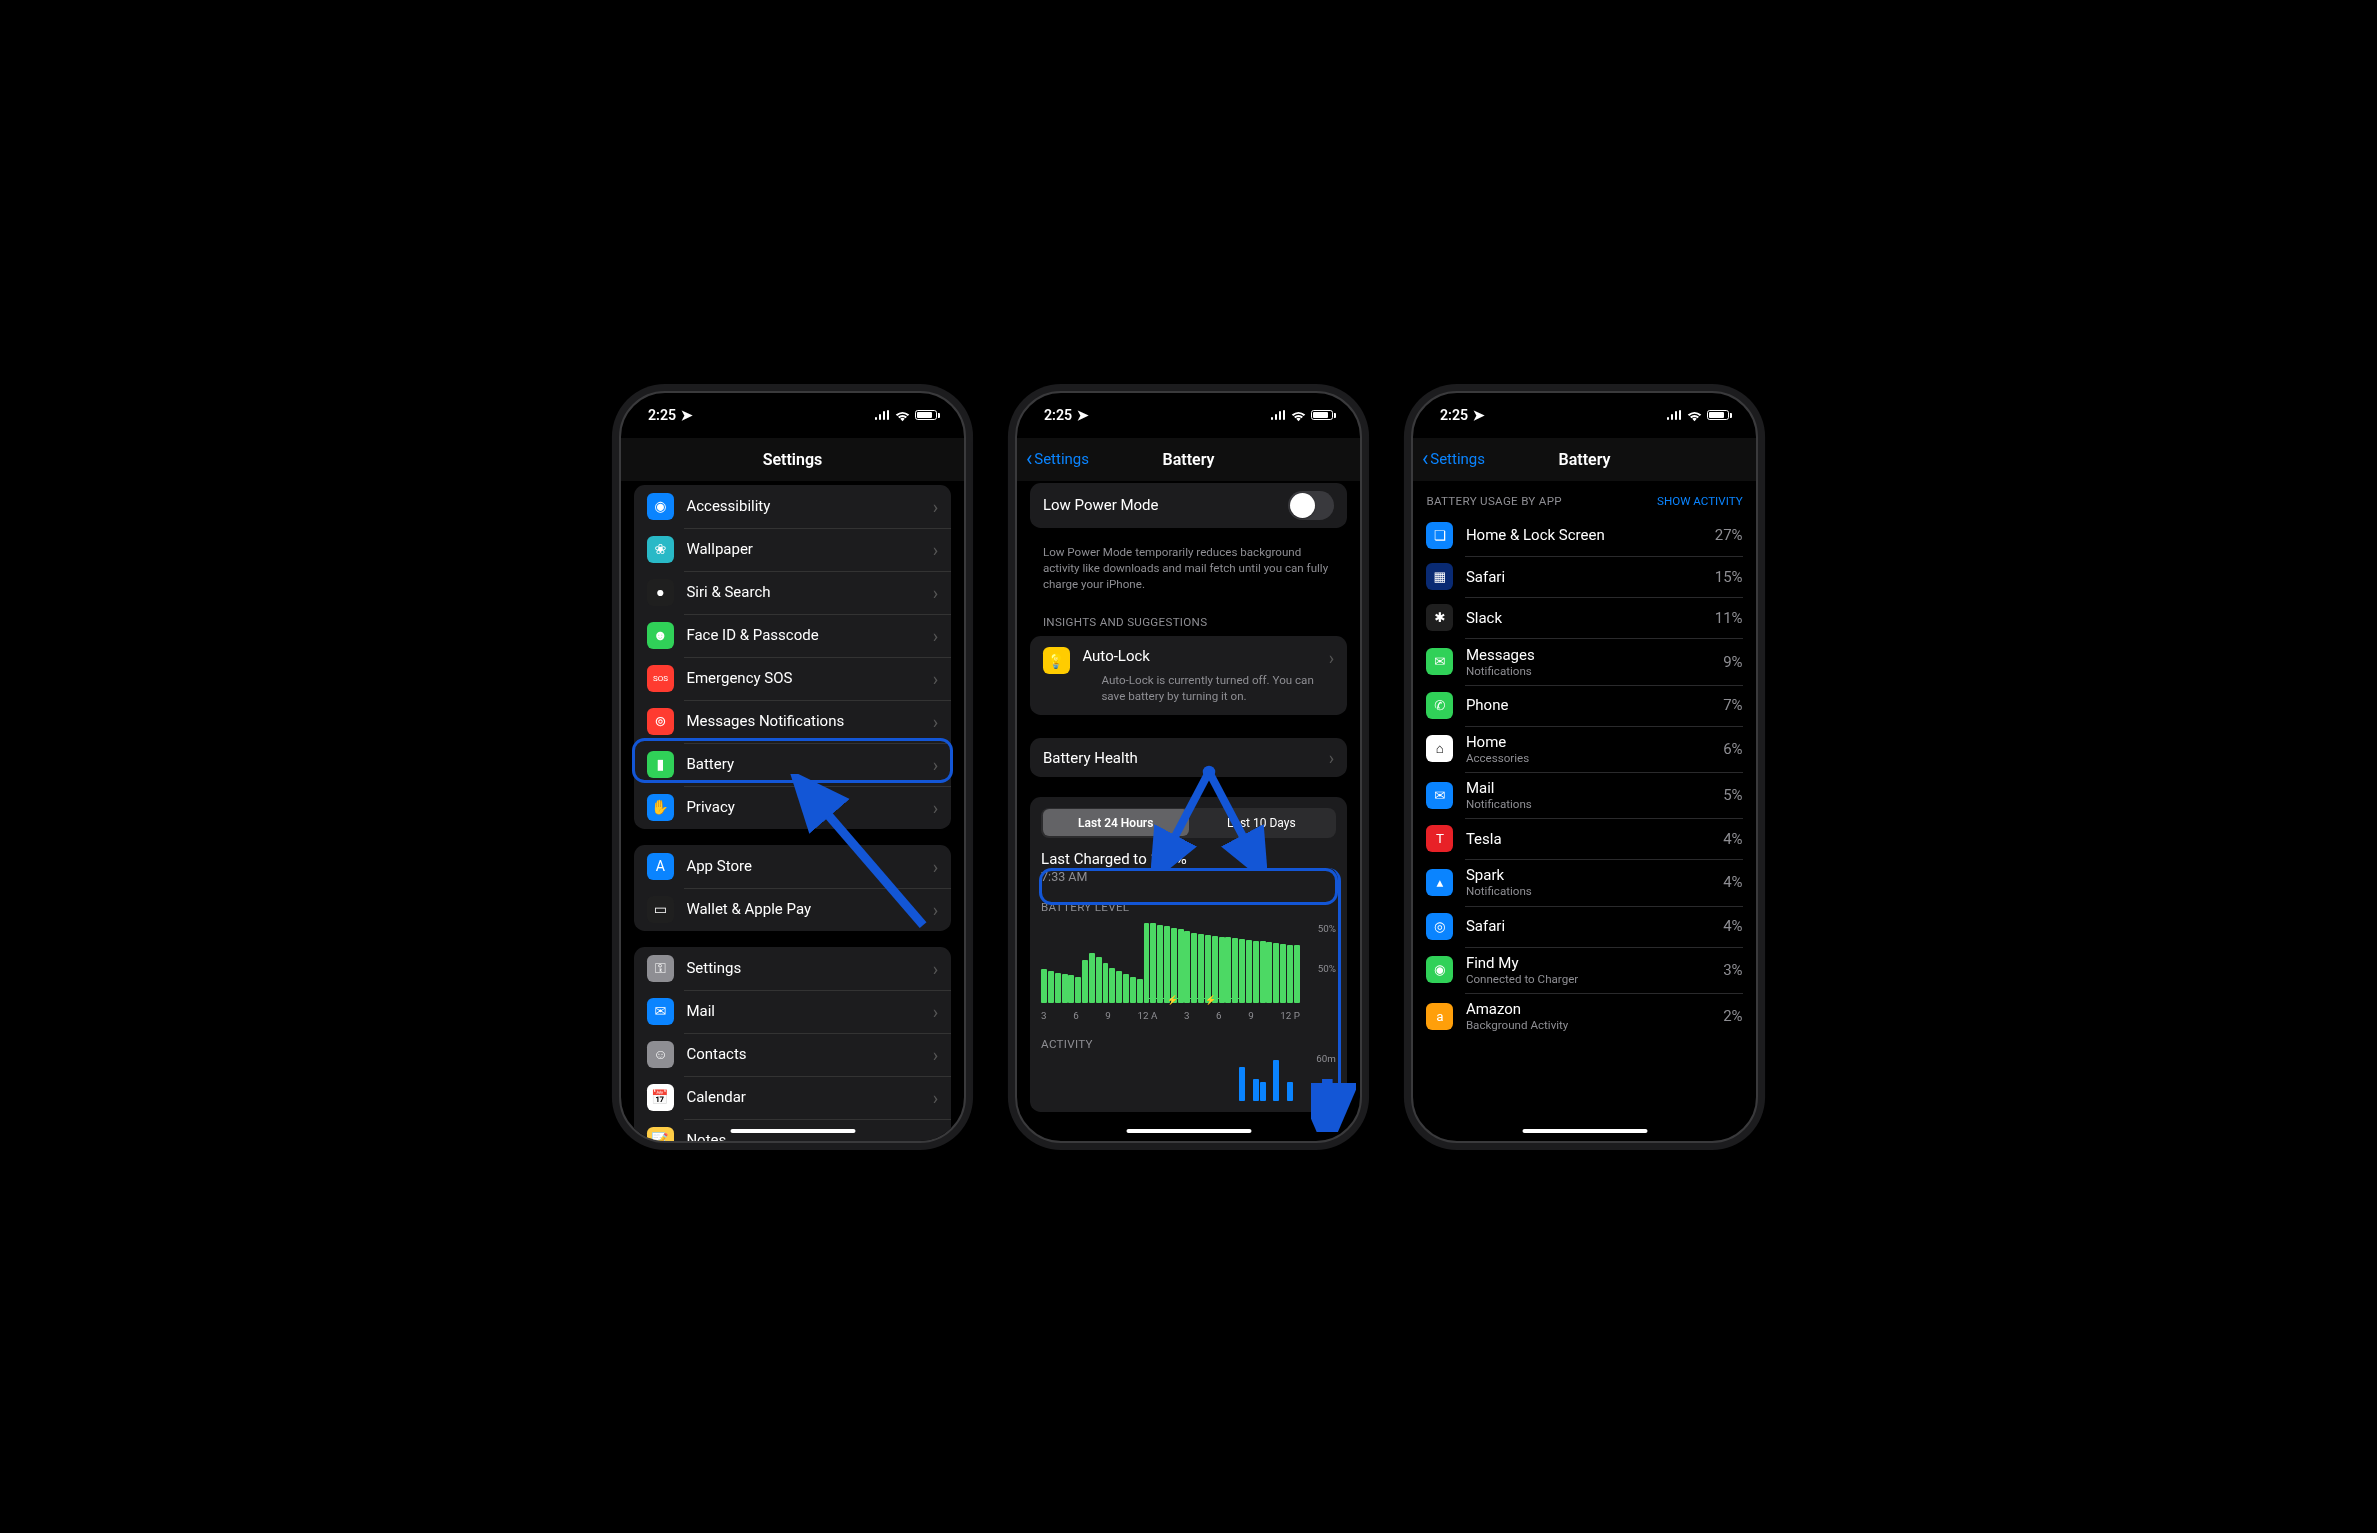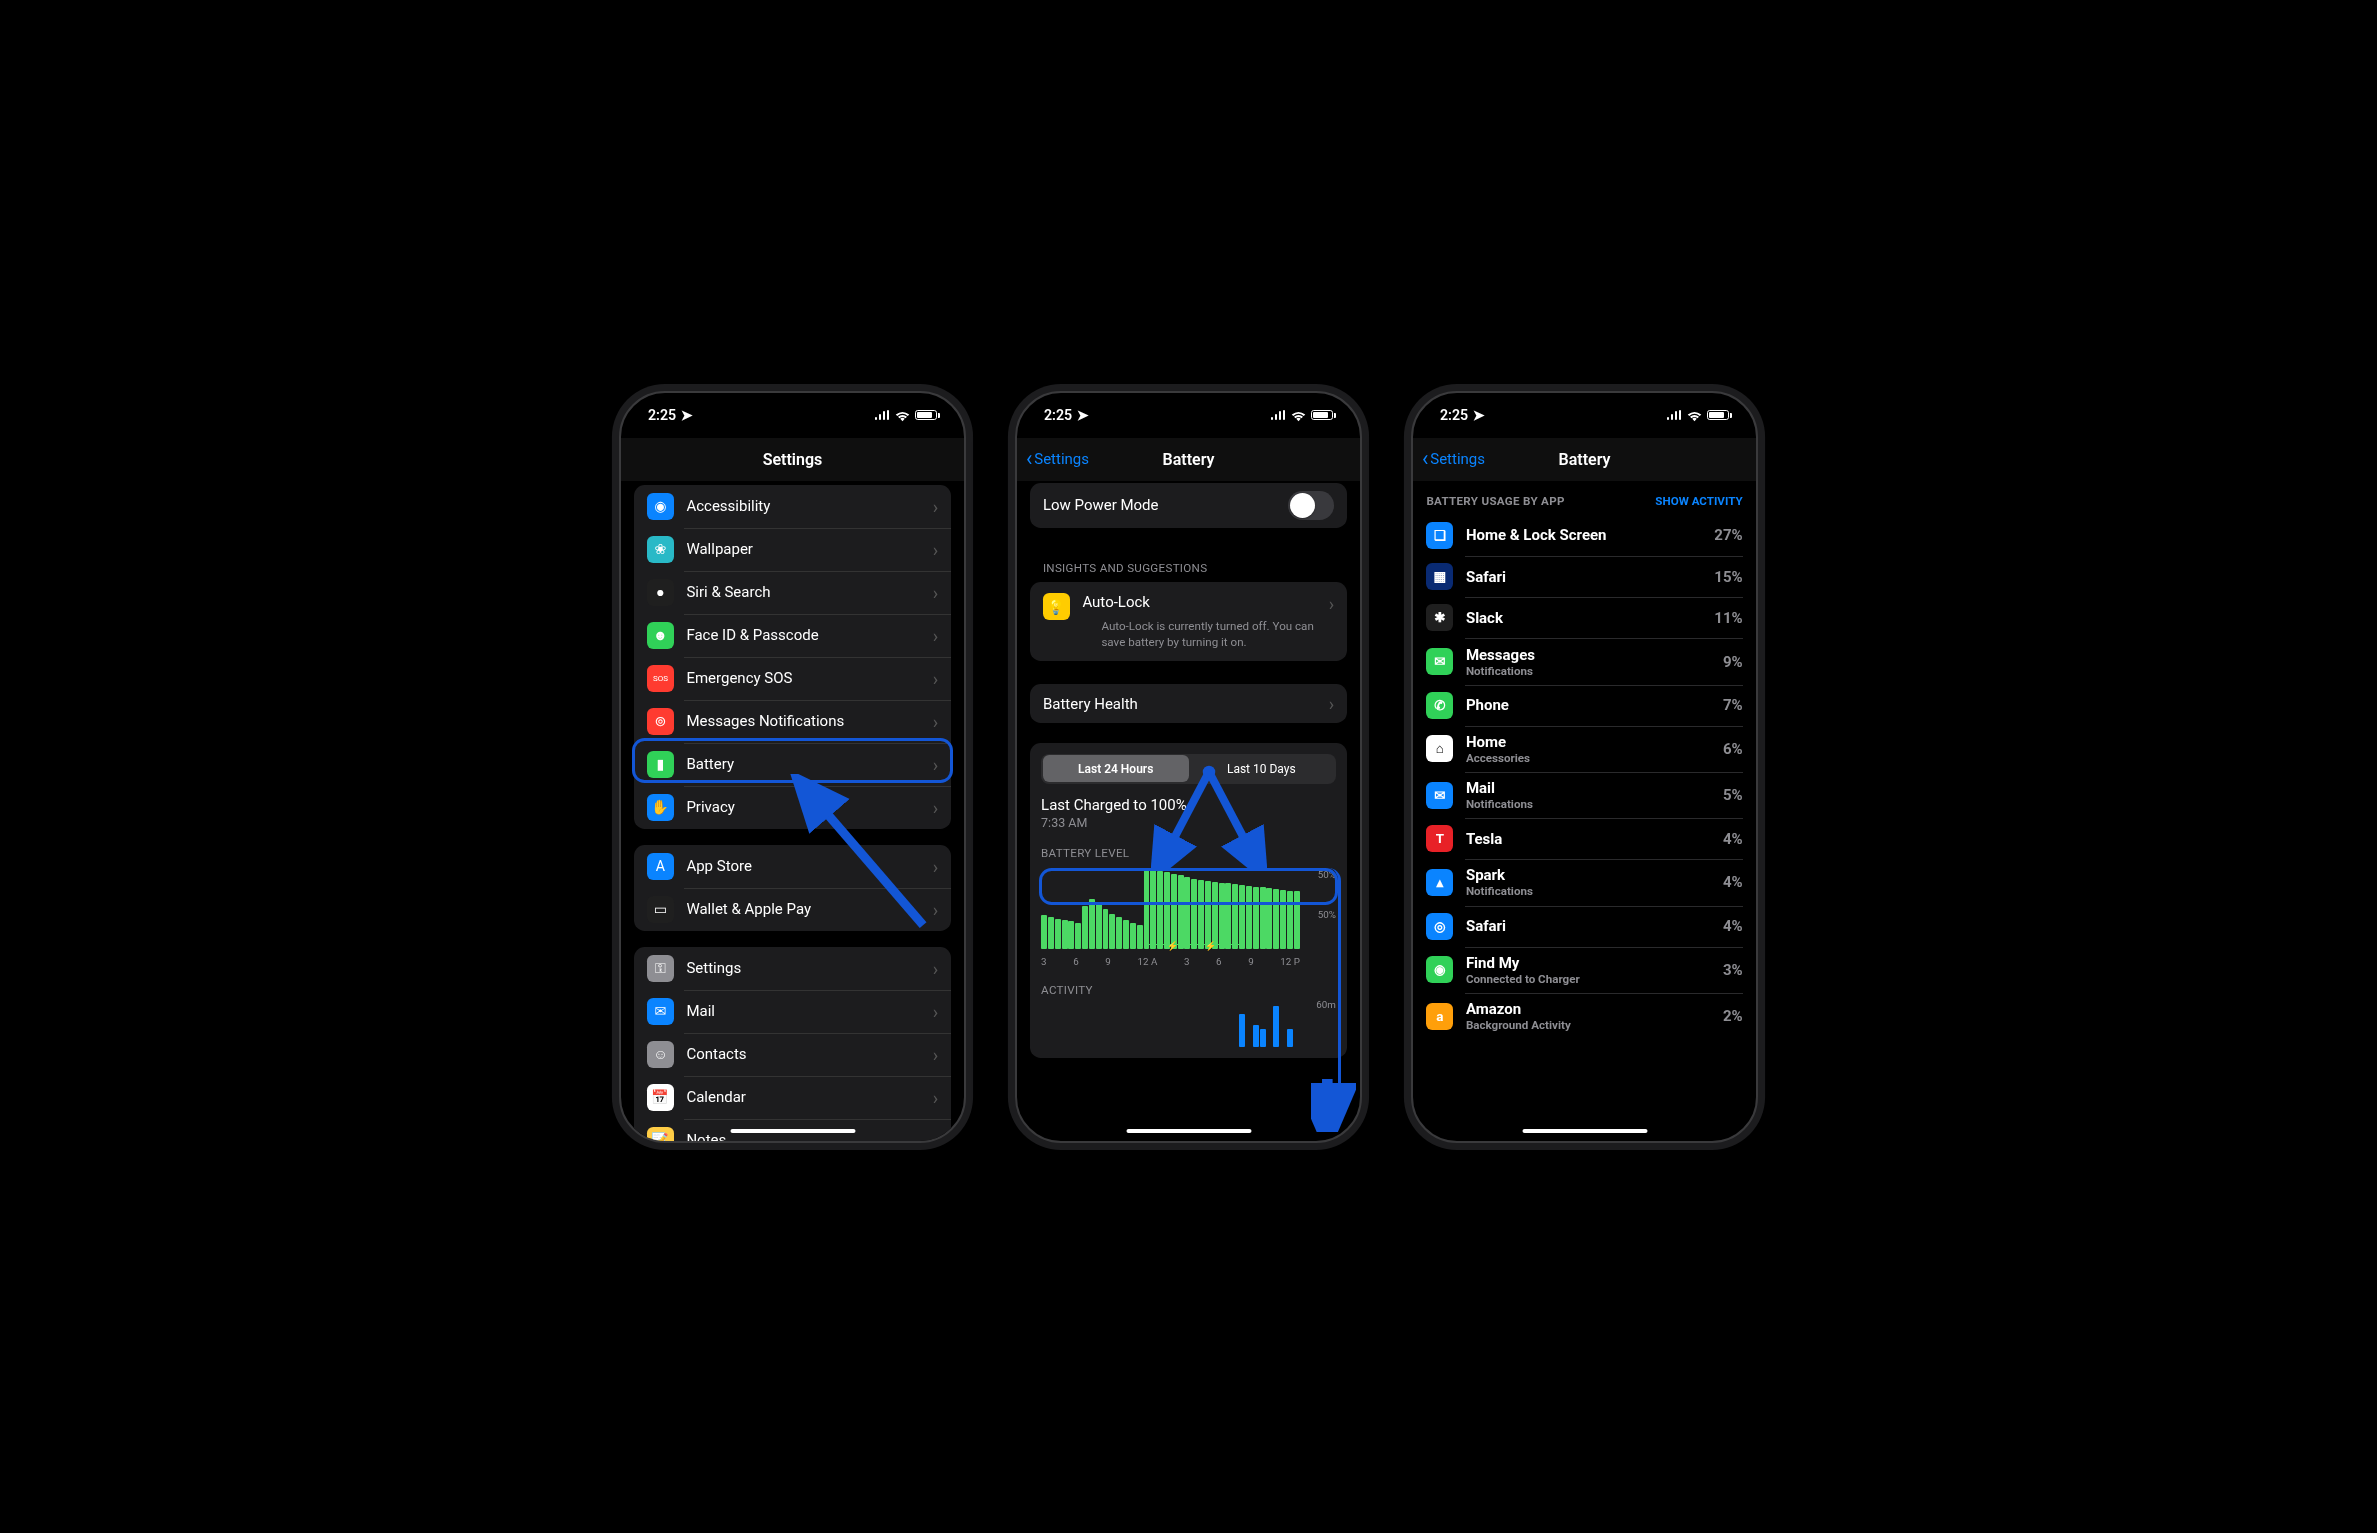--- a/index.html
+++ b/index.html
@@ -399,20 +399,21 @@
       </div>
       <div class="navbar-title">Battery</div>
     </div>
     <div class="screen-content" style="padding-top:3.6px;">
       <div class="group tight-group mt0">
         <div class="row noicon">
           <span class="row-label">Low Power Mode</span>
           <div class="toggle"></div>
         </div>
       </div>
+      <div class="section-footer" style="padding-top:5.3px;">Low Power Mode temporarily reduces background activity like downloads and mail fetch until you can fully charge your iPhone.</div>
 
       <div class="section-header">INSIGHTS AND SUGGESTIONS</div>
       <div class="group tight-group" style="margin-top:0;">
         <div class="row" style="align-items:flex-start;padding:10.7px 12.5px;">
           <div class="row-icon" style="background:#ffcc00;">💡</div>
           <div style="flex:1;">
             <div class="row-label" style="margin-bottom:7.1px;">Auto-Lock</div>
             <div class="row-sub" style="line-height:1.4;margin-left:19px;">Auto-Lock is currently turned off. You can save battery by turning it on.</div>
           </div>
           <span class="chevron" style="align-self:flex-start;">›</span>
@@ -590,21 +591,21 @@
           </div>
       </div>
     </div>
     <div class="navbar">
       <div class="navbar-back">
         <span class="chev">‹</span>
         <span>Settings</span>
       </div>
       <div class="navbar-title">Battery</div>
     </div>
-    <div class="screen-content" style="padding-top:3.6px;font-weight:bold;">
+    <div class="screen-content" style="padding-top:3.6px;">
       <div class="usage-head">
         <span class="left">BATTERY USAGE BY APP</span>
         <span class="right">SHOW ACTIVITY</span>
       </div>
       <div class="usage-list" id="usagelist">
           <div class="urow">
             <div class="uicon" style="background: rgb(10, 132, 255);">❏</div>
             <div class="ulabwrap">
               <div class="ulab">Home &amp; Lock Screen</div>
             </div>

